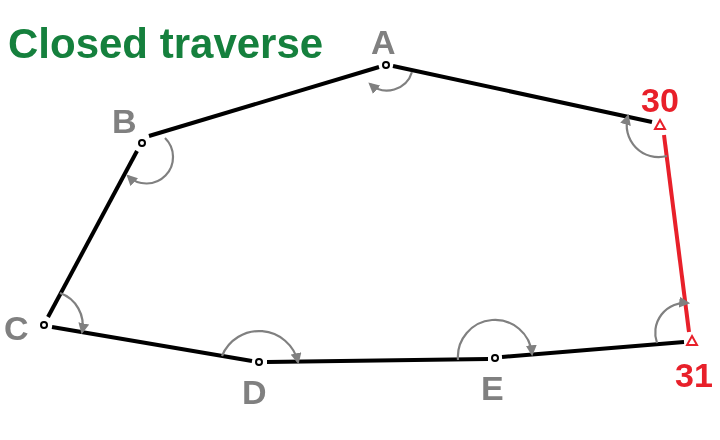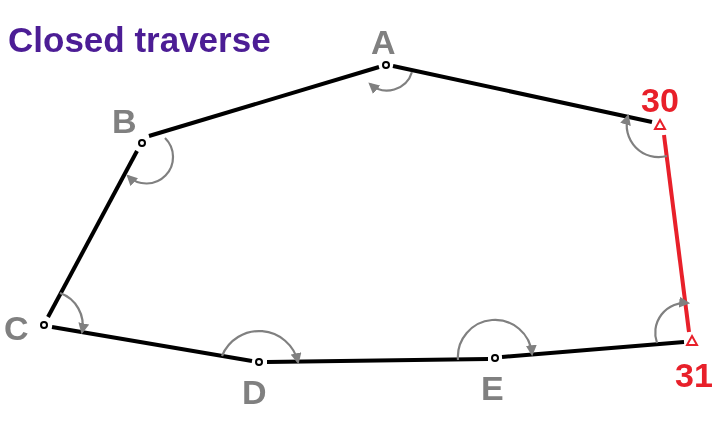--- a/index.html
+++ b/index.html
@@ -1,17 +1,17 @@
 <!DOCTYPE html>
 <html><head>
 <meta charset="utf-8">
 <style>
   html, body { margin:0; padding:0; background:#ffffff; }
   body { width:720px; height:440px; position:relative; overflow:hidden; font-family:"Liberation Sans", sans-serif; }
-  #title { position:absolute; left:8px; top:20px; font-size:35px; font-weight:bold; color:#4c1d95; letter-spacing:0px; }
+  #title { position:absolute; left:8px; top:20px; font-size:42px; font-weight:bold; color:#15803d; letter-spacing:0px; }
   svg { position:absolute; left:0; top:0; }
   .lbl { font-family:"Liberation Sans", sans-serif; font-weight:bold; }
 </style>
 </head>
 <body>
 
 <div id="title">Closed traverse</div>
 
 <svg width="720" height="440" viewBox="0 0 720 440">
   <defs>

